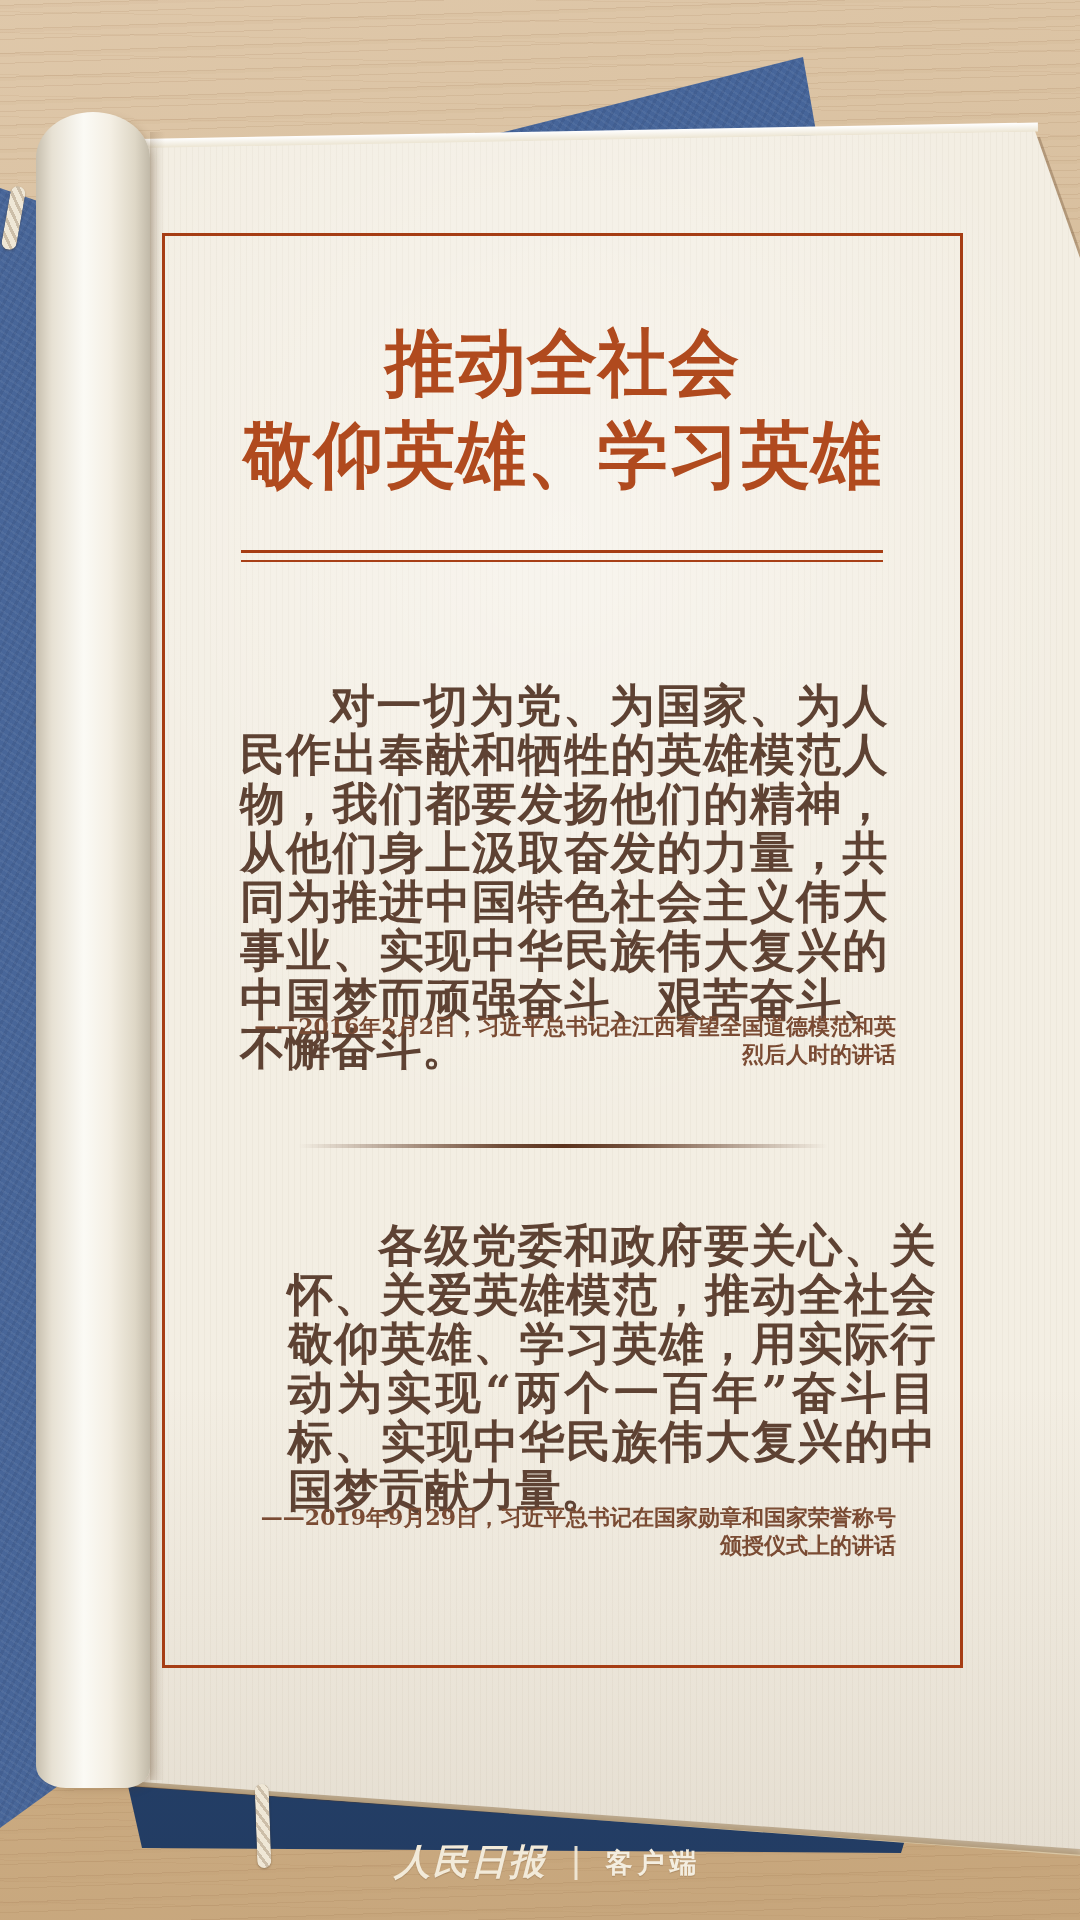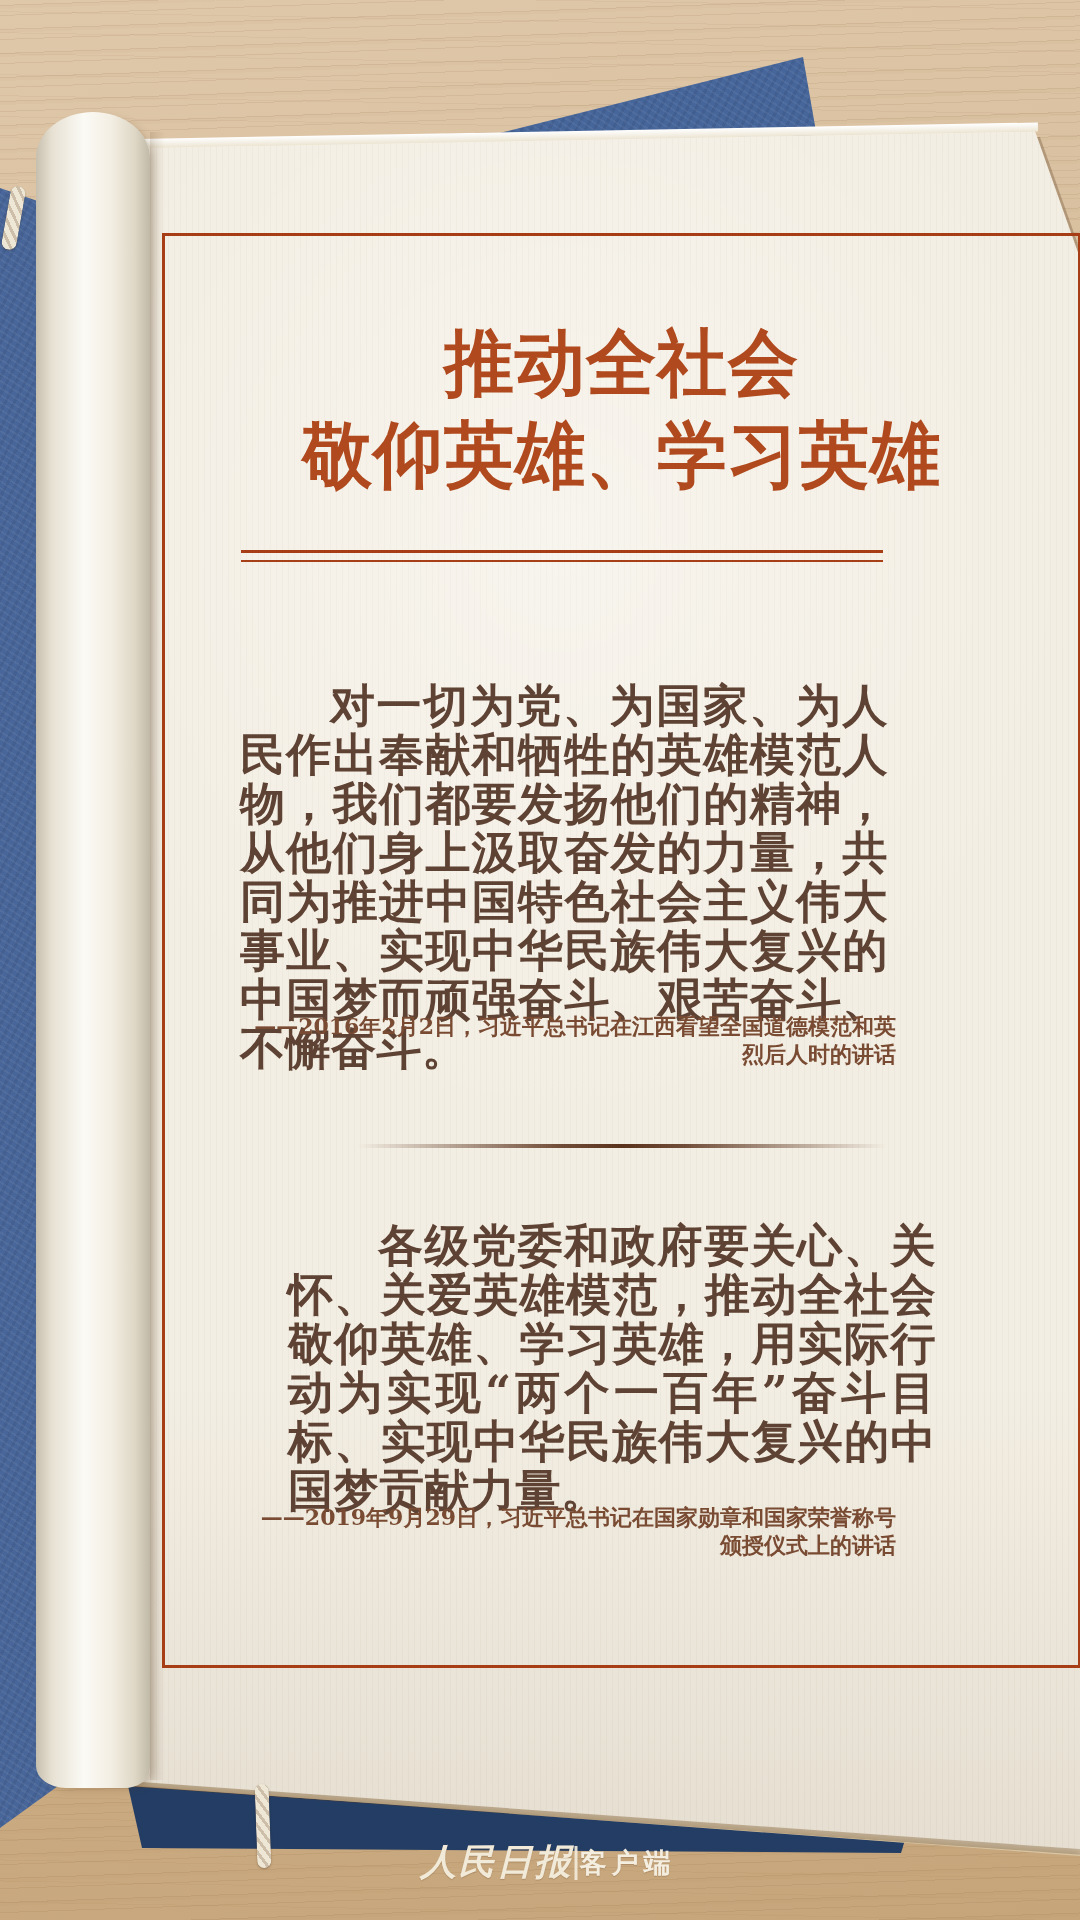--- a/index.html
+++ b/index.html
@@ -66,21 +66,21 @@
   
   .string{position:absolute;width:15px;border-radius:8px;background:#efe7d6;
     box-shadow:0 1px 2px rgba(60,40,20,.35);
     background-image:repeating-linear-gradient(55deg,rgba(140,115,85,.35) 0 3px,rgba(140,115,85,0) 3px 8px);}
   .string.s1{left:6px;top:186px;height:64px;transform:rotate(10deg);z-index:2;}
   .string.s2{left:40px;top:552px;height:180px;transform:rotate(3deg);z-index:2;}
   .string.s3{left:52px;top:928px;height:88px;transform:rotate(2deg);z-index:2;}
   .string.s4{left:256px;top:1784px;width:14px;height:84px;transform:rotate(-2deg);z-index:6;}
 
   
-  .frame{position:absolute;left:162px;top:233px;width:919px;height:1435px;z-index:6;
+  .frame{position:absolute;left:162px;top:233px;width:801px;height:1435px;z-index:6;
     border:3px solid #a63d14;box-sizing:border-box;}
   .title{position:absolute;left:0;right:0;top:85px;text-align:center;
     font-size:70px;line-height:88px;font-weight:bold;color:#b04a1e;
     letter-spacing:1px;transform:scaleY(1.04);}
   .double-rule{position:absolute;left:76px;top:314px;width:642px;}
   .double-rule .bar1{height:3px;background:#a63d14;margin-bottom:7px;}
   .double-rule .bar2{height:2px;background:#a84017;}
   .quote{position:absolute;left:75px;width:648px;font-size:45px;line-height:49px;
     color:#5e4233;text-align:justify;text-indent:2em;font-weight:bold;letter-spacing:.5px;}
   .quote.q1{top:446px;font-family:Liberation Serif, serif;}
@@ -88,21 +88,21 @@
   .attr{position:absolute;left:75px;width:648px;font-size:22px;line-height:28px;
     color:#7a4b33;text-align:right;font-weight:bold;margin-left:8px;}
   .attr.a1{top:776px;}
   .attr.a2{top:1267px;text-align:right;}
   .divider{position:absolute;left:50%;top:908px;width:530px;height:4px;transform:translateX(-50%);
     background:linear-gradient(90deg,rgba(91,50,28,0) 0%,rgba(91,50,28,.85) 38%,#5b321c 50%,rgba(91,50,28,.85) 62%,rgba(91,50,28,0) 100%);
     border-radius:2px;}
 
   
   .footer{position:absolute;left:548px;top:1838px;transform:translateX(-50%);
-    display:flex;align-items:center;gap:2px;z-index:6;}
+    display:flex;align-items:center;gap:28px;z-index:6;}
   .brand-script{font-family:"DejaVu Serif","Liberation Serif",serif;font-style:italic;
     font-weight:bold;font-size:36px;color:#f2ead9;letter-spacing:2px;
     text-shadow:0 1px 1px rgba(90,60,30,.25);}
   .brand-sep{width:3px;height:34px;background:#f2ead9;opacity:.92;}
   .brand-suffix{font-family:"Liberation Sans","DejaVu Sans",sans-serif;font-weight:bold;
     font-size:27px;color:#f4eee0;letter-spacing:5px;
     text-shadow:0 1px 1px rgba(90,60,30,.25);}
 </style>
 </head>
 <body>

